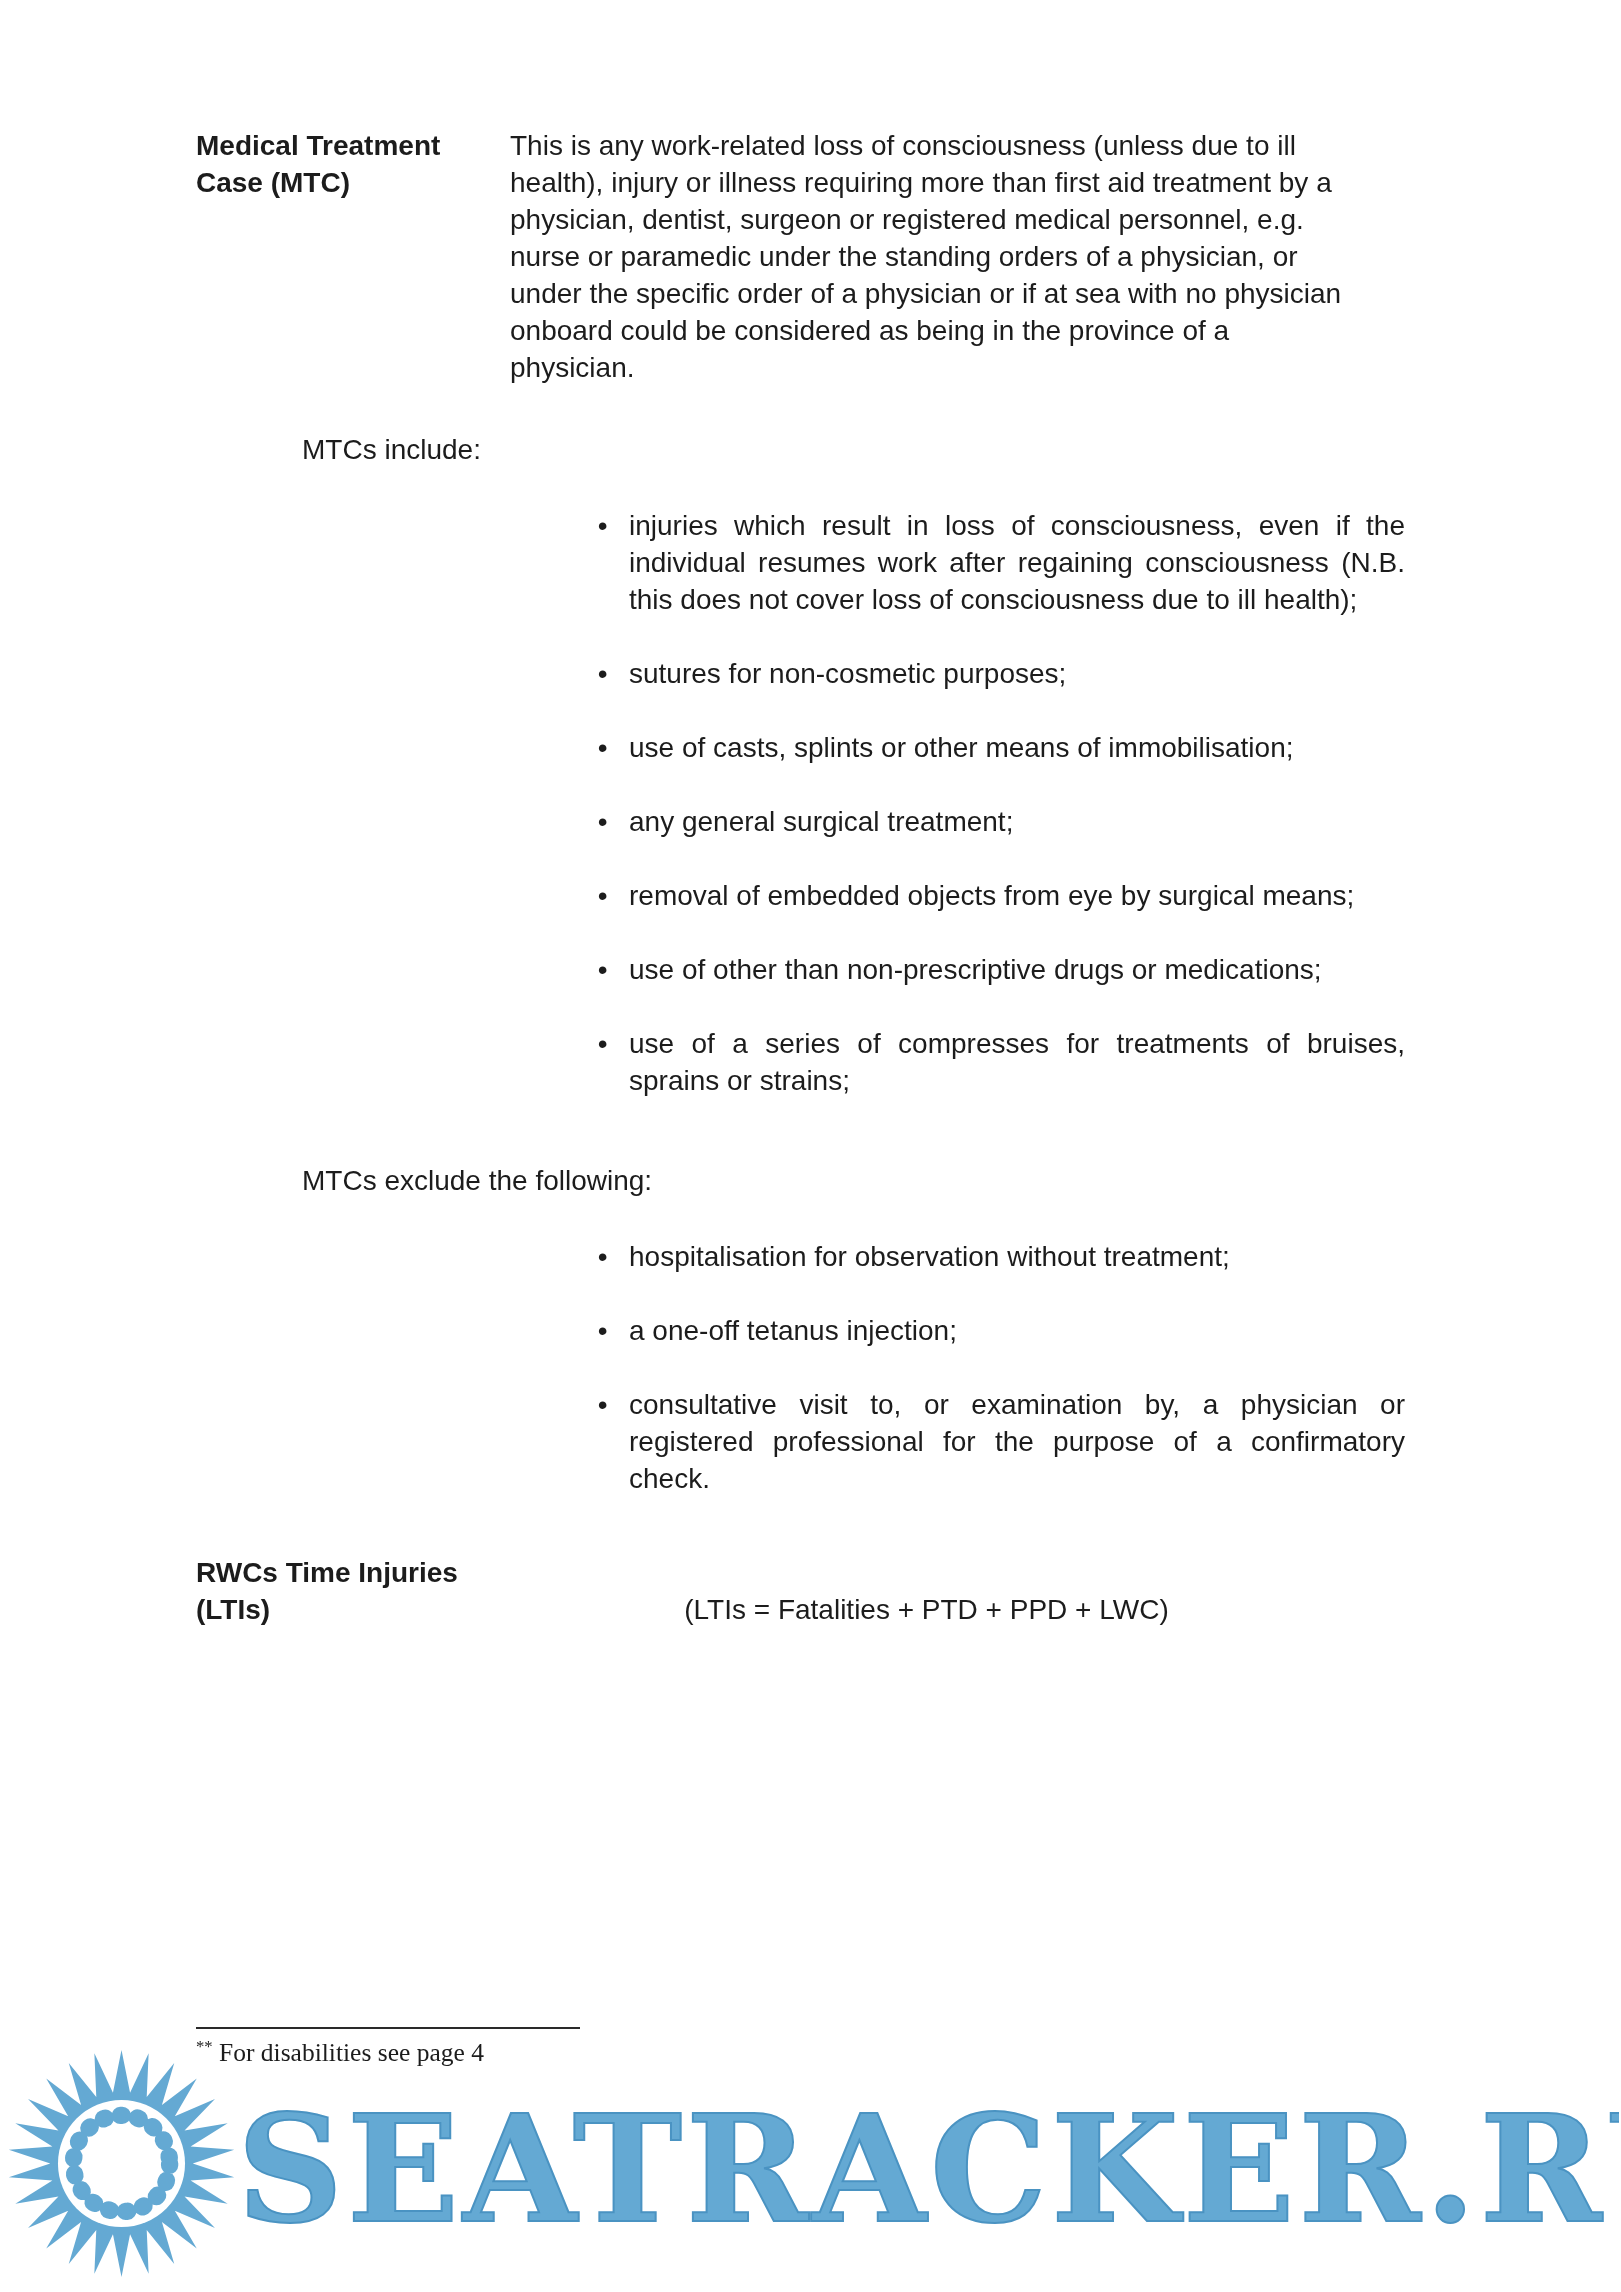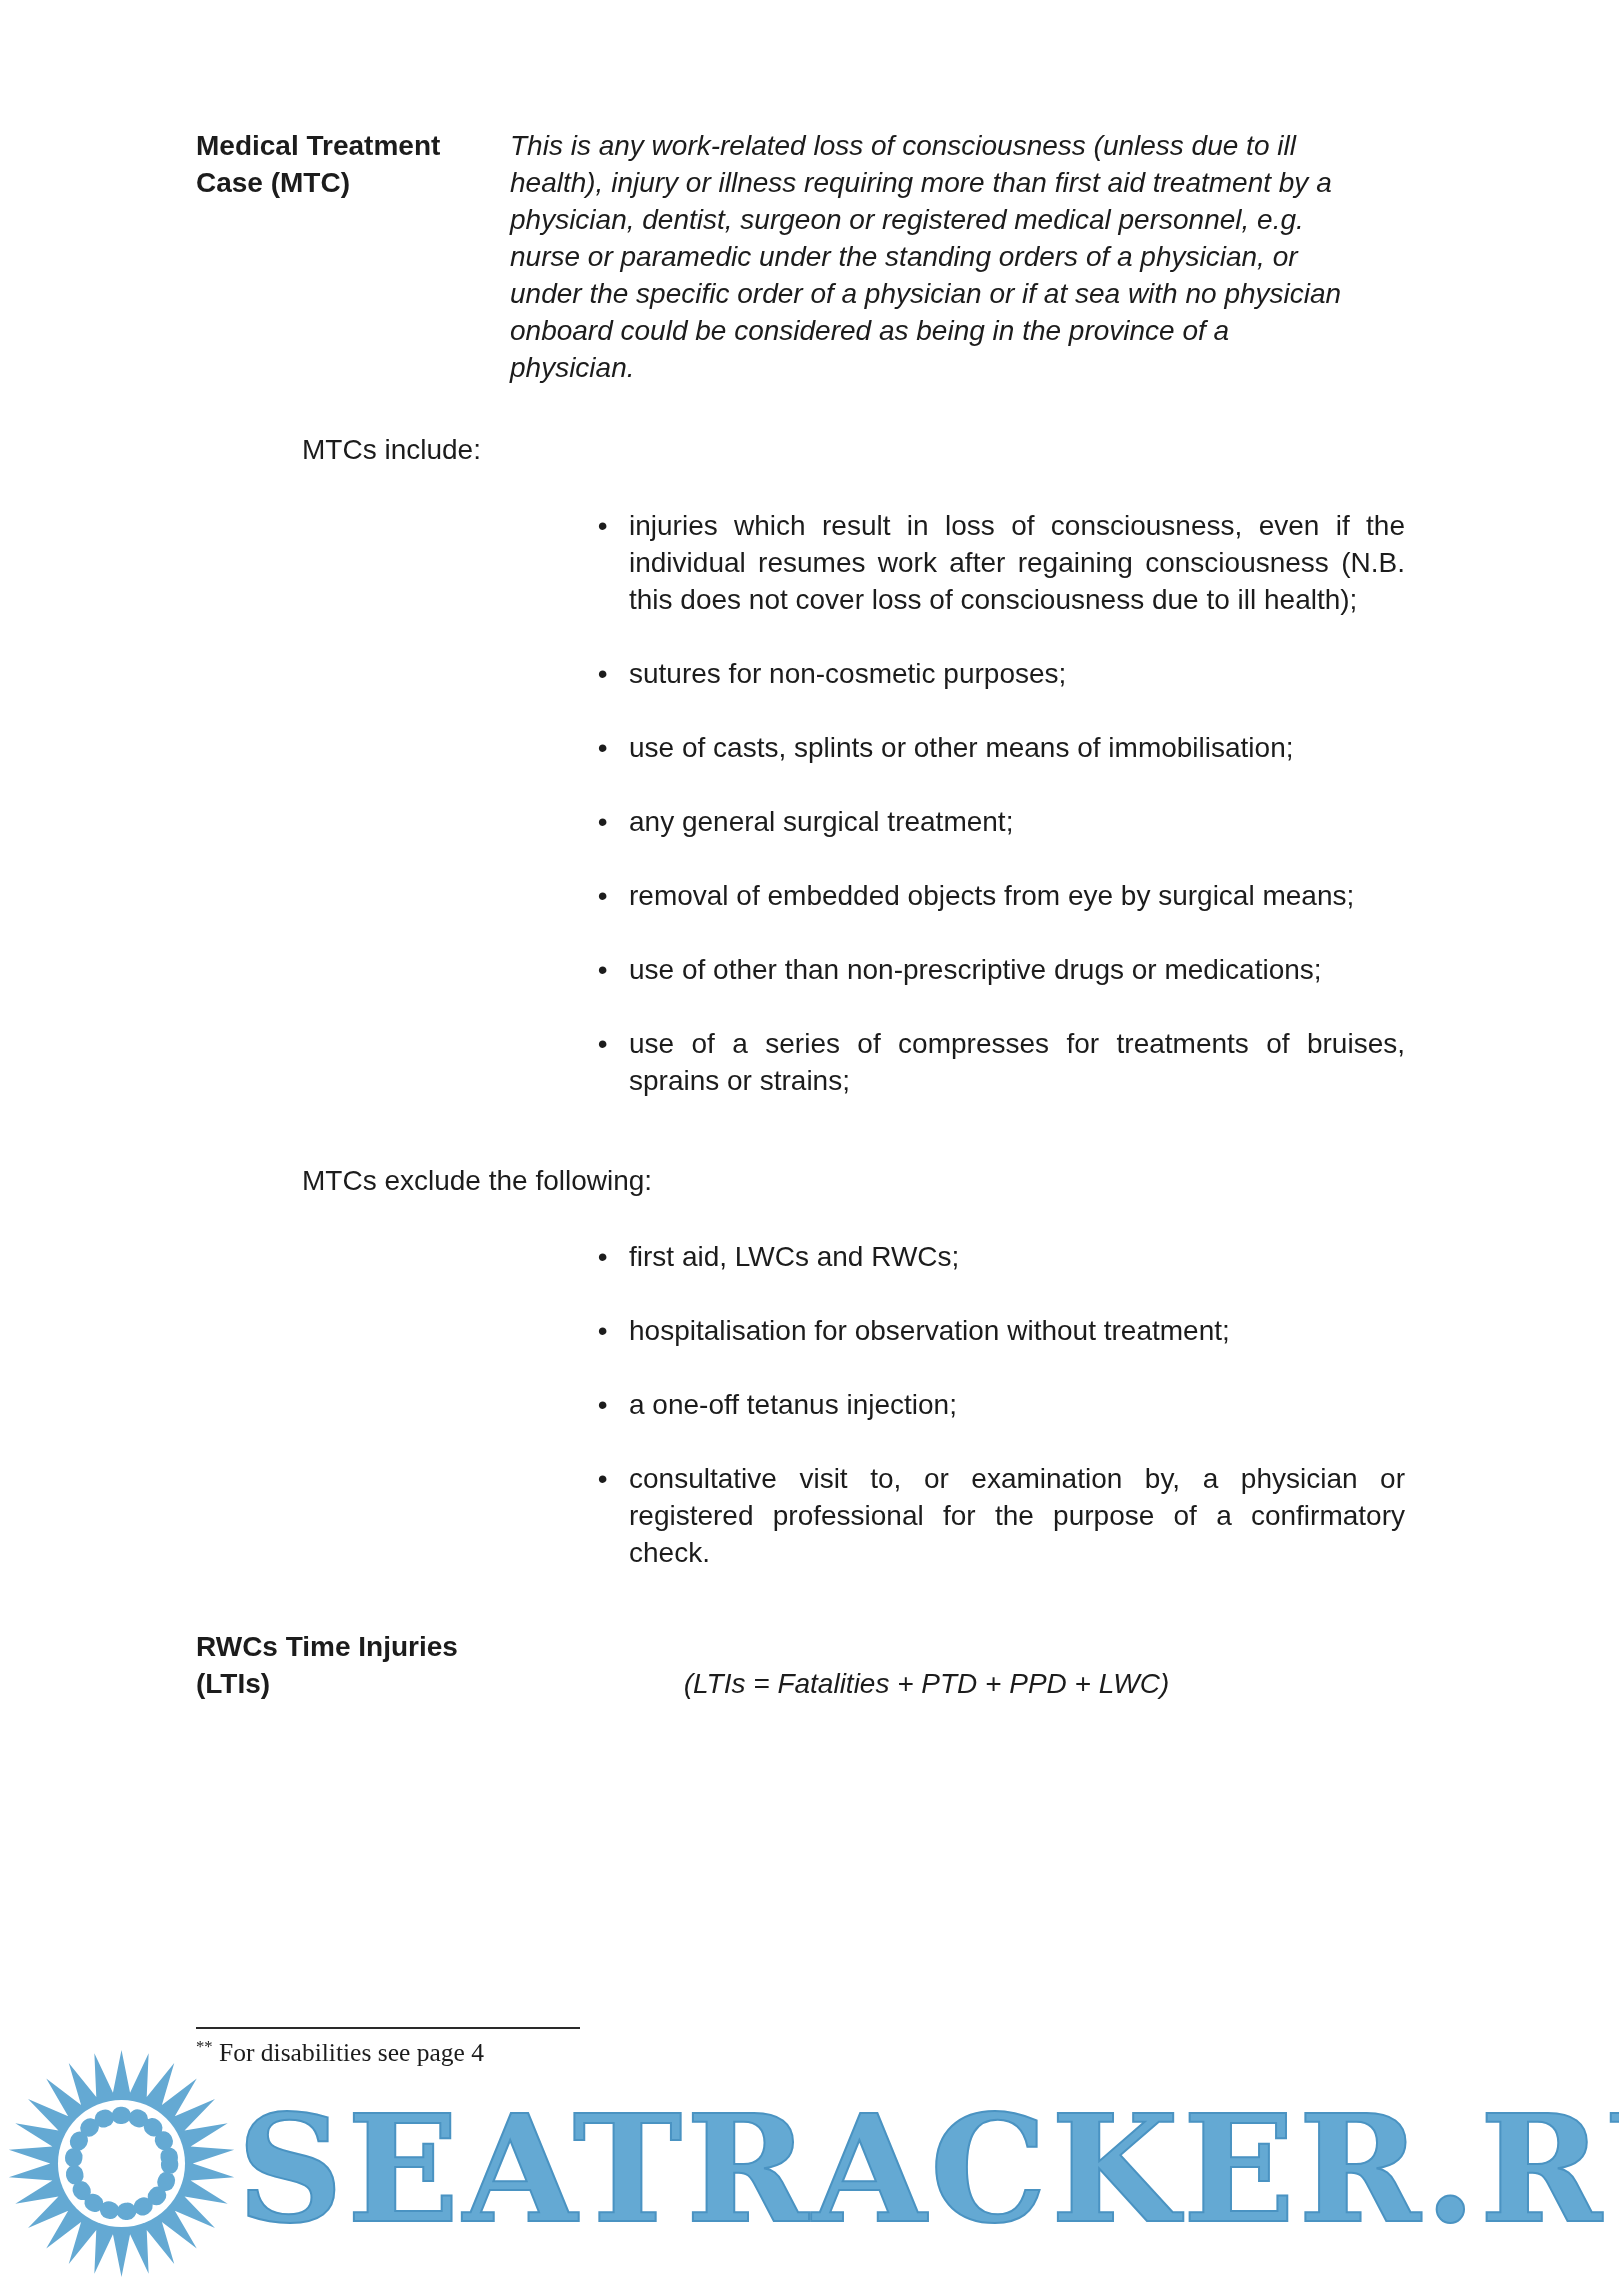--- a/index.html
+++ b/index.html
@@ -22,21 +22,20 @@
     display: flex;
     margin-left: 196px;
   }
   .def-row .term {
     flex: none;
     width: 314px;
     font-weight: bold;
   }
   .def-row .def {
     width: 833px;
-    font-style: italic;
   }
   .mtc-row { padding-top: 127px; }
   .subhead {
     margin-left: 302px;
   }
   .subhead.include { margin-top: 45px; }
   .subhead.exclude { margin-top: 63px; }
   ul.bullets {
     list-style: none;
     margin: 39px 0 0 586px;
@@ -132,21 +131,20 @@
     <li>use of casts, splints or other means of immobilisation;</li>
     <li>any general surgical treatment;</li>
     <li>removal of embedded objects from eye by surgical means;</li>
     <li>use of other than non-prescriptive drugs or medications;</li>
     <li>use of a series of compresses for treatments of bruises, sprains or strains;</li>
   </ul>
 
   <div class="subhead exclude">MTCs exclude the following:</div>
 
   <ul class="bullets">
-    <li>first aid, LWCs and RWCs;</li>
     <li>hospitalisation for observation without treatment;</li>
     <li>a one-off tetanus injection;</li>
     <li>consultative visit to, or examination by, a physician or registered professional for the purpose of a confirmatory check.</li>
   </ul>
 
   <div class="def-row lti-row">
     <div class="term">RWCs Time Injuries (LTIs)</div>
     <div class="def">
       <p class="formula">(LTIs = Fatalities + PTD + PPD + LWC)</p>
     </div>

